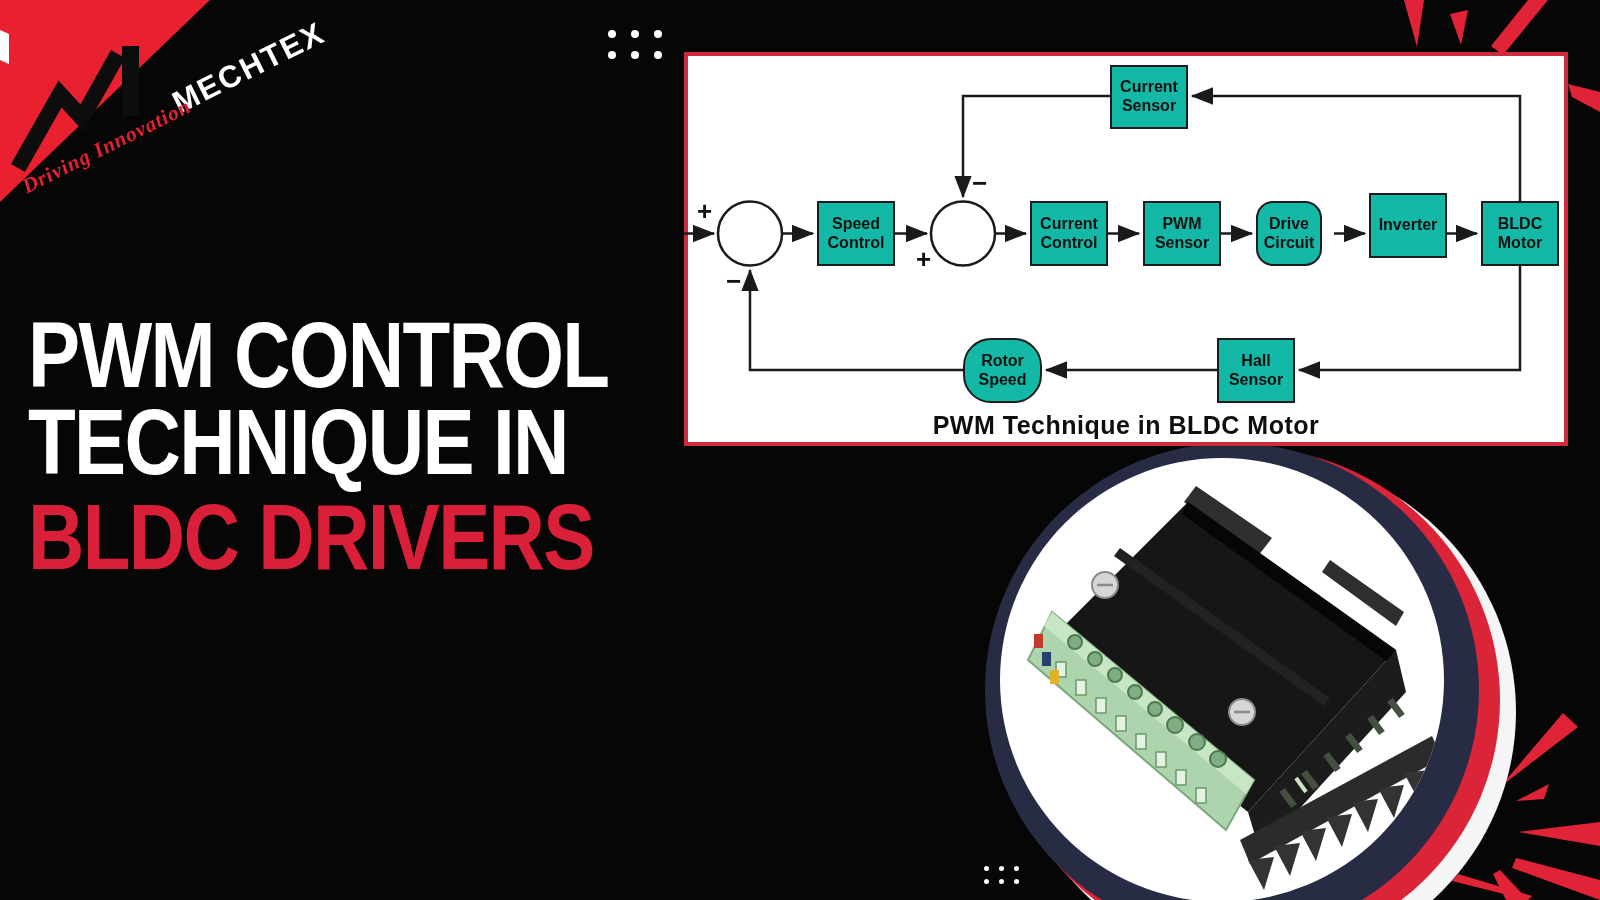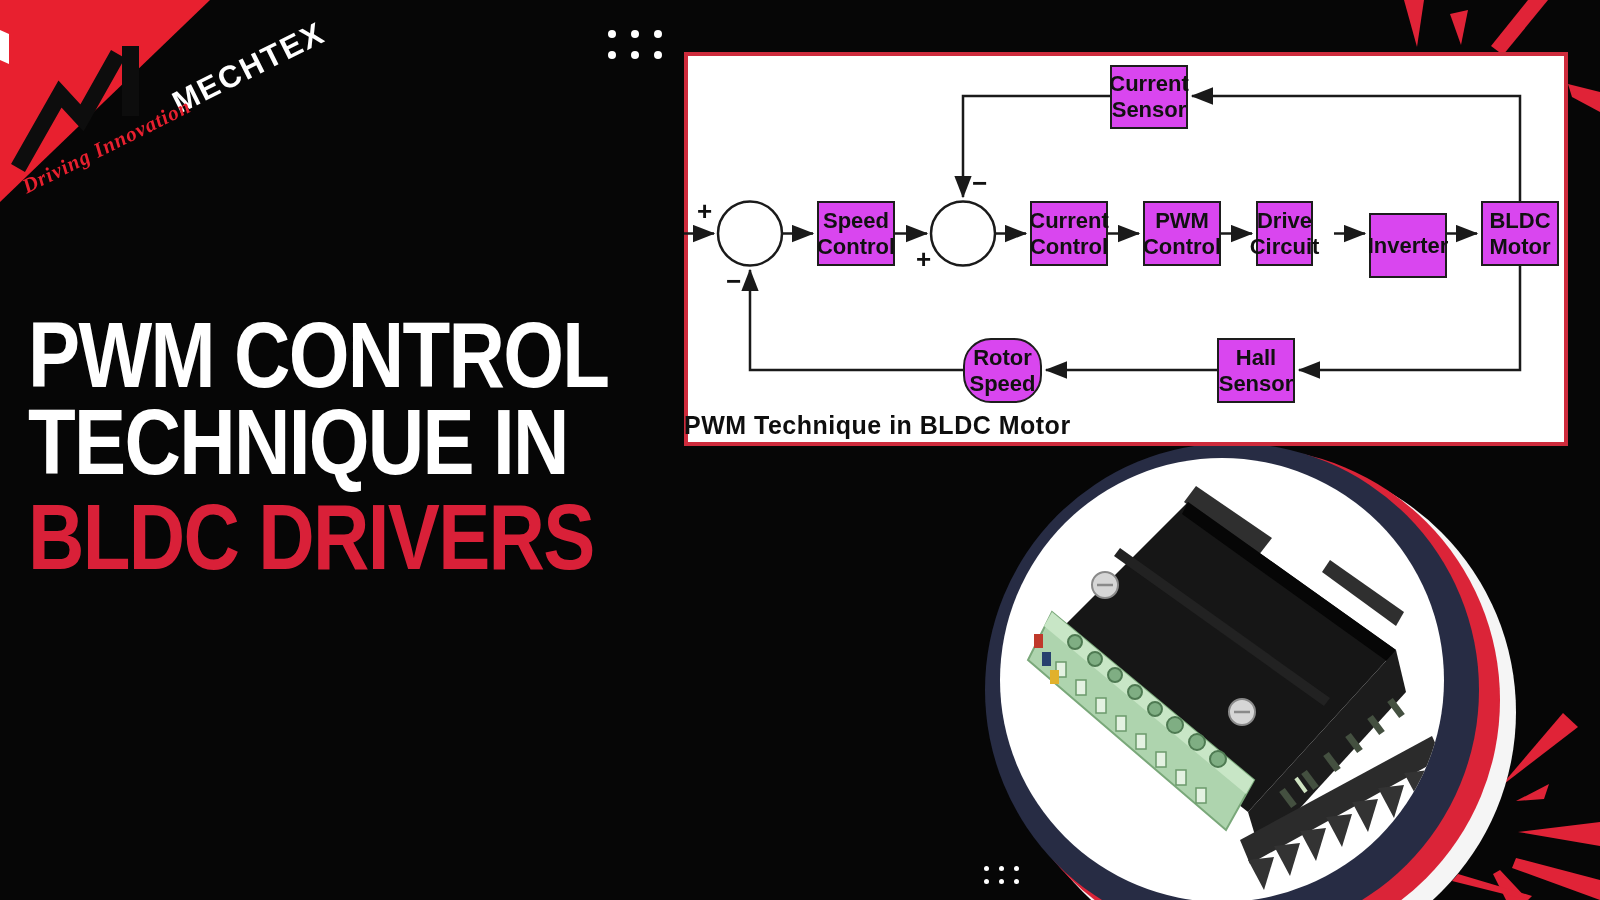--- a/index.html
+++ b/index.html
@@ -28,26 +28,26 @@
   
   .title{position:absolute;left:28px;top:312px;z-index:2;font-weight:bold;}
   .title-line{font-size:93px;line-height:87px;color:#ffffff;letter-spacing:-2px;
               transform:scaleX(0.84);transform-origin:left center;white-space:nowrap;}
   .title-line.red{color:#d92038;margin-top:8px;}
 
   
   .panel{position:absolute;left:684px;top:52px;width:884px;height:394px;background:#ffffff;
          z-index:3;box-shadow:inset 0 0 0 4px #ce2b3c;}
   .panel svg.lines{position:absolute;left:0;top:0;}
-  .dbox{position:absolute;background:#d946ef;border:2.5px solid #1d1d1d;display:flex;
+  .dbox{position:absolute;background:#14b8a6;border:2.5px solid #1d1d1d;display:flex;
         align-items:center;justify-content:center;text-align:center;color:#111111;
-        font-weight:bold;font-size:22px;line-height:1.18;box-sizing:border-box;}
+        font-weight:bold;font-size:16px;line-height:1.18;box-sizing:border-box;}
   .dbox span{white-space:pre-line;}
   .sign{position:absolute;color:#111111;font-weight:bold;font-size:26px;line-height:1;}
-  .caption{position:absolute;left:0;right:0;bottom:6px;text-align:left;color:#0e0e0e;
+  .caption{position:absolute;left:0;right:0;bottom:6px;text-align:center;color:#0e0e0e;
            font-weight:bold;font-size:25px;letter-spacing:0.5px;margin-top:48px;}
 </style>
 </head>
 <body>
 
 <div class="canvas">
 
   <svg class="decor" width="1600" height="900" viewBox="0 0 1600 900">
 
     <g fill="#e02337">
@@ -214,27 +214,27 @@
     <div class="dbox" style="left:133px;top:149px;width:78px;height:65px;">
       <span>Speed
 Control</span>
       </div>
     <div class="dbox" style="left:346px;top:149px;width:78px;height:65px;">
       <span>Current
 Control</span>
       </div>
     <div class="dbox" style="left:459px;top:149px;width:78px;height:65px;">
       <span>PWM
-Control</span>
-      </div>
-    <div class="dbox" style="left:572px;top:149px;width:57px;height:65px;">
+Sensor</span>
+      </div>
+    <div class="dbox" style="left:572px;top:149px;width:66px;height:65px;border-radius:17px;">
       <span>Drive
 Circuit</span>
       </div>
-    <div class="dbox" style="left:685px;top:161px;width:78px;height:65px;">
+    <div class="dbox" style="left:685px;top:141px;width:78px;height:65px;">
       <span>Inverter</span>
       </div>
     <div class="dbox" style="left:797px;top:149px;width:78px;height:65px;justify-content:center;">
       <span>BLDC
 Motor</span>
       </div>
     <div class="dbox" style="left:279px;top:286px;width:79px;height:65px;border-radius:28px;">
       <span>Rotor
 Speed</span>
       </div>

